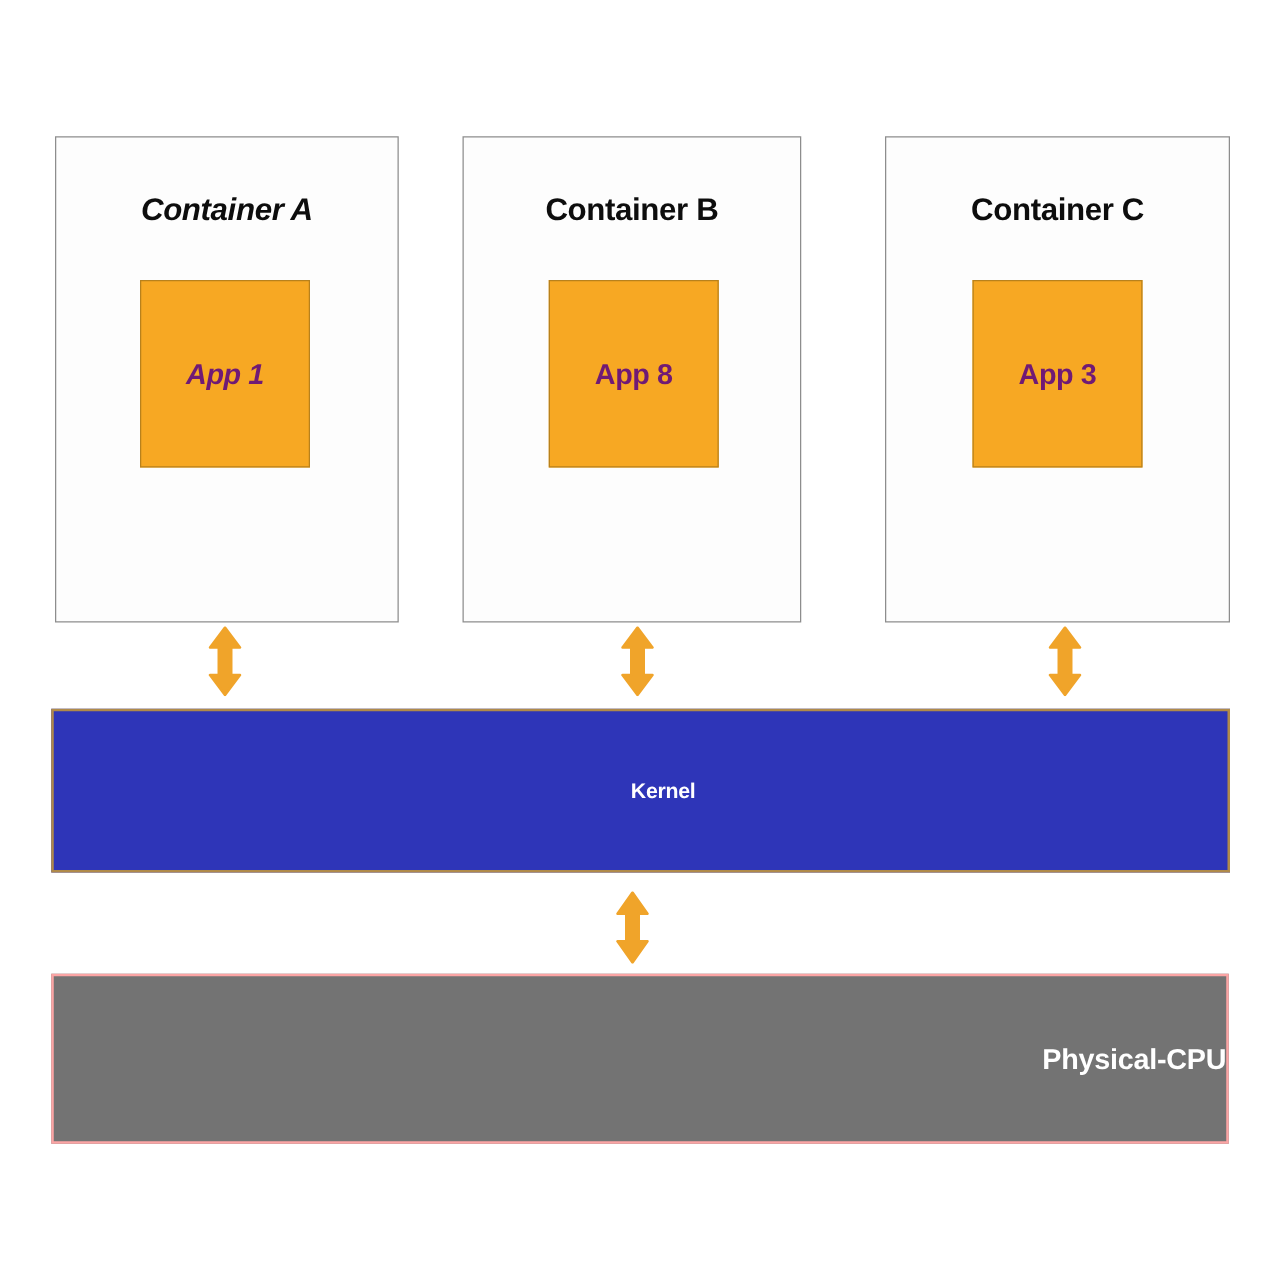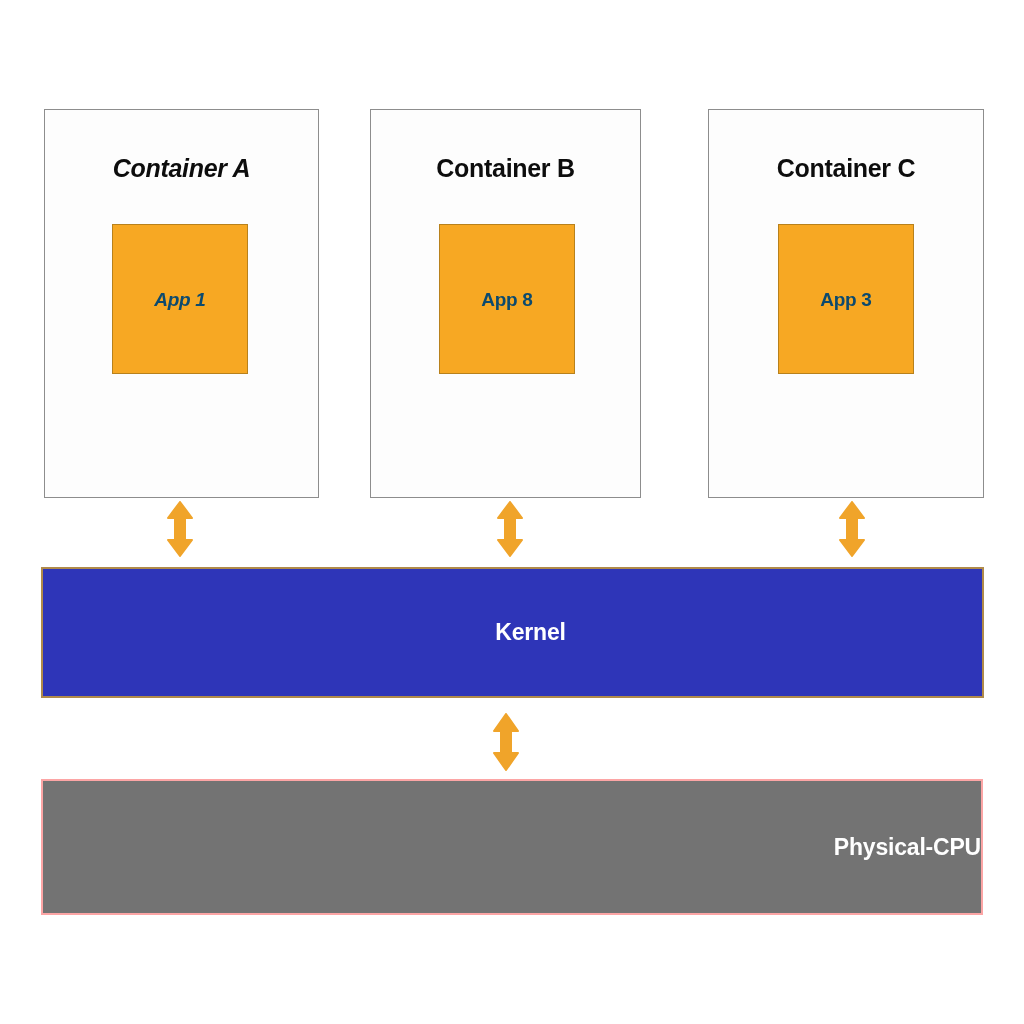--- a/index.html
+++ b/index.html
@@ -58,24 +58,24 @@
     box-sizing: border-box;
     display: flex;
     align-items: center;
     justify-content: center;
   }
   #app-1 { left: 67px; }
   #app-2 { left: 68px; }
   #app-3 { left: 69px; }
 
   .app-label {
-    font-size: 19px;
+    font-size: 23px;
     font-weight: 700;
     letter-spacing: -0.3px;
-    color: #0c4a6e;
+    color: #701a75;
     line-height: 1;
   }
 
   
   .arrow {
     position: absolute;
     width: 28px;
     height: 56px;
   }
   .arrow svg { display: block; width: 100%; height: 100%; }
@@ -93,21 +93,21 @@
     width: 943px;
     height: 131px;
     background: #2e35b8;
     border: 2px solid #b08a4a;
     box-sizing: border-box;
     display: flex;
     align-items: center;
     justify-content: center;
   }
   #kernel-label {
-    font-size: 23px;
+    font-size: 17px;
     font-weight: 700;
     letter-spacing: -0.2px;
     color: #ffffff;
     line-height: 1;
     margin-left: 36px;
   }
 
   
   #cpu-bar {
     position: absolute;

